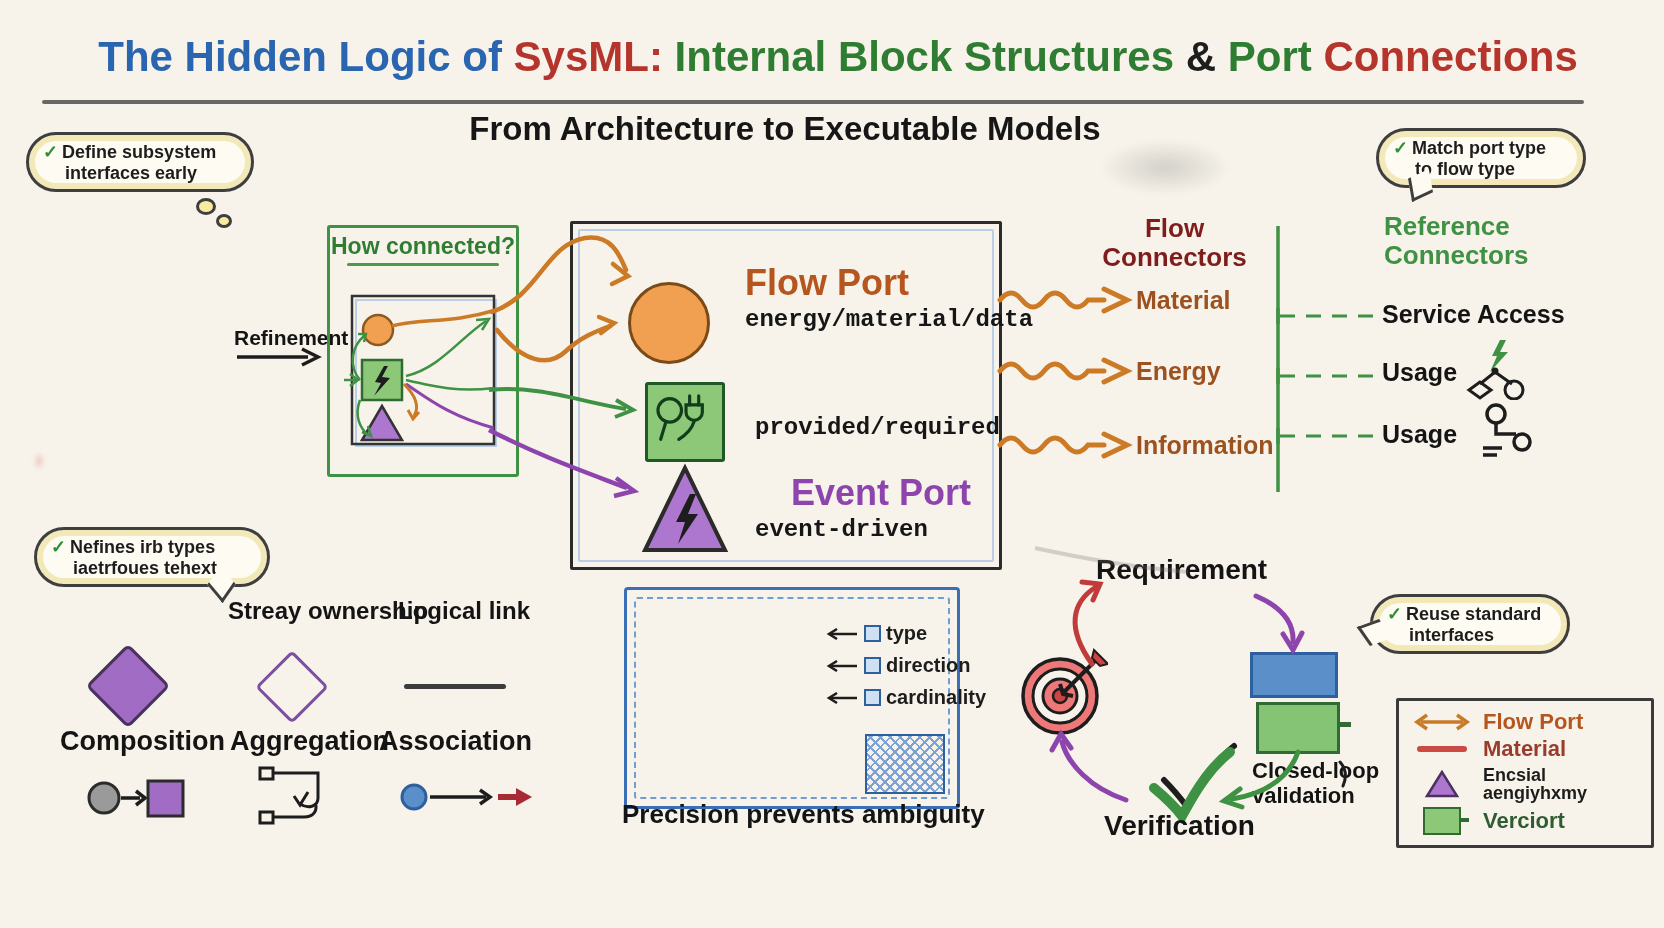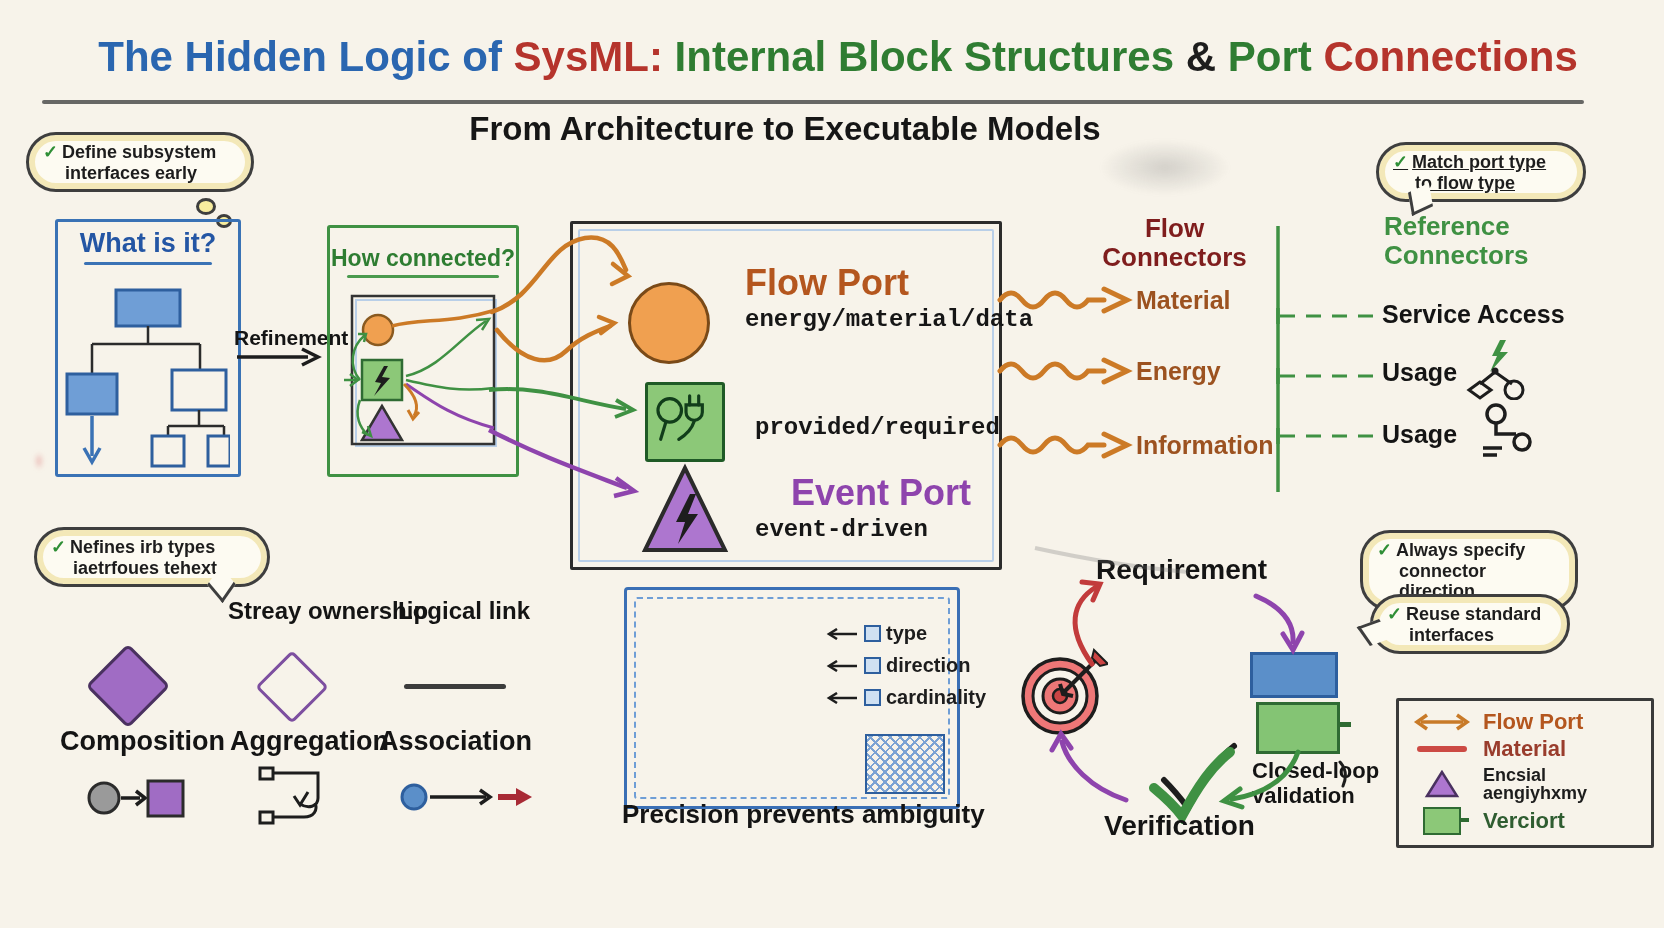--- a/index.html
+++ b/index.html
@@ -20,21 +20,21 @@
   .thought-dot{border:3px solid #3e3e3e;border-radius:50%;background:#f7ec9e;}
   .tail{position:absolute;width:20px;height:20px;background:#fdfbf2;border-left:3px solid #3e3e3e;border-bottom:3px solid #3e3e3e;}
   .tail-br{right:34px;bottom:-12px;transform:rotate(-55deg) skew(-15deg);}
   .tail-bl{left:30px;bottom:-12px;transform:rotate(-25deg) skew(-15deg);}
   .tail-l{left:-10px;top:24px;transform:rotate(55deg) skew(-15deg);}
   
   .what-box{left:55px;top:219px;width:180px;height:252px;border:3px solid #3a72b5;border-radius:3px;}
   .box-title-blue{margin-top:6px;text-align:center;font-size:27px;color:#2456a4;}
   .u-blue{width:128px;height:3px;background:#3a72b5;margin:3px auto 0;border-radius:2px;}
   .how-box{left:327px;top:225px;width:186px;height:246px;border:3px solid #3f9143;border-radius:3px;}
-  .box-title-green{margin-top:17px;text-align:center;font-size:23px;color:#2e7d32;}
+  .box-title-green{margin-top:5px;text-align:center;font-size:23px;color:#2e7d32;}
   .u-green{width:152px;height:3px;background:#4a9a4e;margin:3px auto 0;border-radius:2px;}
   .refinement{left:234px;top:326px;font-size:21px;color:#141414;}
   .ports-box{left:570px;top:221px;width:426px;height:343px;border:3.5px solid #2b2b2b;border-radius:2px;}
   .ports-box::before{content:"";position:absolute;inset:5px;border:2px solid #b9cfe8;border-radius:2px;}
   .port-name{font-size:36px;white-space:nowrap;}
   .port-desc{font-size:24px;color:#161616;white-space:nowrap;font-family:Liberation Mono, monospace;}
   .c-orange{color:#b4561e;} .c-green{color:#2e7d32;} .c-purple{color:#8e44ad;margin-left:46px;} .c-brown{color:#7f1d1d;}
   .flow-circle{left:55px;top:58px;width:76px;height:76px;border-radius:50%;background:#f0a050;border:3.5px solid #7a4a18;}
   .ref-square{left:72px;top:158px;width:74px;height:74px;background:#8cc878;border:3.5px solid #1f5a26;border-radius:3px;}
   
@@ -94,35 +94,20 @@
   <div class="abs smudge" style="left:1100px;top:140px;width:130px;height:55px;"></div>
   <div class="abs smudge" style="left:34px;top:452px;width:10px;height:18px;background:radial-gradient(closest-side,rgba(220,120,120,.45),rgba(220,120,120,0));"></div>
 
   <div class="abs bubble" style="left:26px;top:132px;width:196px;">
     <span class="bline"><span class="check">✓</span><span>Define subsystem</span></span>
     <span class="bline indent">interfaces early</span>
   </div>
   <div class="abs thought-dot" style="left:196px;top:198px;width:14px;height:11px;"></div>
   <div class="abs thought-dot" style="left:216px;top:214px;width:10px;height:8px;"></div>
 
-  <div class="abs what-box">
-    <div class="box-title-blue">What is it?</div>
-    <div class="u-blue"></div>
-    <svg class="abs" style="left:6px;top:62px;" width="166" height="186" viewBox="0 0 166 186">
-      <rect x="52" y="6" width="64" height="36" fill="#6f9ed6" stroke="#2e5f9e" stroke-width="3"></rect>
-      <path d="M 84 42 V 60 M 28 60 H 136 M 28 60 V 90 M 136 60 V 86" fill="none" stroke="#2b2b2b" stroke-width="2.5"></path>
-      <rect x="3" y="90" width="50" height="40" fill="#6f9ed6" stroke="#2e5f9e" stroke-width="3"></rect>
-      <rect x="108" y="86" width="54" height="40" fill="none" stroke="#2e5f9e" stroke-width="3"></rect>
-      <path d="M 135 126 V 142 M 104 142 H 160 M 104 142 V 152 M 160 142 V 152" fill="none" stroke="#2b2b2b" stroke-width="2.5"></path>
-      <rect x="88" y="152" width="32" height="30" fill="none" stroke="#2e5f9e" stroke-width="3"></rect>
-      <rect x="144" y="152" width="22" height="30" fill="none" stroke="#2e5f9e" stroke-width="3"></rect>
-      <path d="M 28 132 V 172" stroke="#3a72b5" stroke-width="3.5" fill="none"></path>
-      <polyline points="20,164 28,178 36,164" fill="none" stroke="#3a72b5" stroke-width="3.5"></polyline>
-    </svg>
-  </div>
 
   <div class="abs refinement">Refinement</div>
 
   <div class="abs how-box">
     <div class="box-title-green">How connected?</div>
     <div class="u-green"></div>
     <svg class="abs" style="left:0;top:60px;" width="186" height="184" viewBox="0 0 186 184">
       <rect x="26" y="12" width="140" height="146" fill="none" stroke="#b9cfe8" stroke-width="2"></rect>
       <rect x="22" y="8" width="142" height="148" fill="none" stroke="#333" stroke-width="2.5"></rect>
       <circle cx="48" cy="42" r="15" fill="#f0a050" stroke="#8a5a20" stroke-width="2.5"></circle>
@@ -199,21 +184,21 @@
   </svg>
   <svg class="abs" style="left:1478px;top:402px;" width="56" height="58" viewBox="0 0 56 58">
     <g stroke="#1d1d1d" stroke-width="3.5" fill="none">
       <circle cx="18" cy="12" r="9"></circle>
       <path d="M 18 21 V 32 H 38"></path>
       <circle cx="44" cy="40" r="8"></circle>
       <path d="M 5 46 H 24 M 5 53 H 19"></path>
     </g>
   </svg>
 
-  <div class="abs bubble" style="left:1376px;top:142px;width:178px;text-decoration:underline;">
+  <div class="abs bubble" style="left:1376px;top:128px;width:178px;">
     <span class="bline"><span class="check">✓</span><span>Match port type</span></span>
     <span class="bline indent">to flow type</span>
     <div class="tail tail-bl"></div>
   </div>
 
   <div class="abs bubble" style="left:34px;top:527px;width:204px;">
     <span class="bline"><span class="check">✓</span><span>Nefines irb types</span></span>
     <span class="bline indent">iaetrfoues tehext</span>
     <div class="tail tail-br"></div>
   </div>
@@ -297,24 +282,20 @@
   <div class="abs closed-label">
     <span>Closed-loop</span><br>
     <span>validation</span>
   </div>
   <svg class="abs" style="left:1146px;top:742px;" width="92" height="82" viewBox="0 0 92 82">
     <path d="M 18 38 C 28 48 36 58 42 66 C 56 40 70 18 88 4" stroke="#1d1d1d" stroke-width="6" fill="none" stroke-linecap="round"></path>
     <path d="M 8 46 C 20 56 30 66 36 74 C 52 44 66 24 84 10" stroke="#3f9143" stroke-width="10" fill="none" stroke-linecap="round"></path>
   </svg>
   <div class="abs cycle-label" style="left:1104px;top:810px;">Verification</div>
 
-  <div class="abs bubble" style="left:1360px;top:530px;width:186px;">
-    <span class="bline"><span class="check">✓</span><span>Always specify</span></span>
-    <span class="bline indent">connector direction</span>
-  </div>
   <div class="abs bubble" style="left:1370px;top:594px;width:168px;">
     <span class="bline"><span class="check">✓</span><span>Reuse standard</span></span>
     <span class="bline indent">interfaces</span>
     <div class="tail tail-l"></div>
   </div>
 
   <div class="abs legend">
     <div class="legend-row">
       <span class="legend-ico">
         <svg width="58" height="18" viewBox="0 0 58 18">

